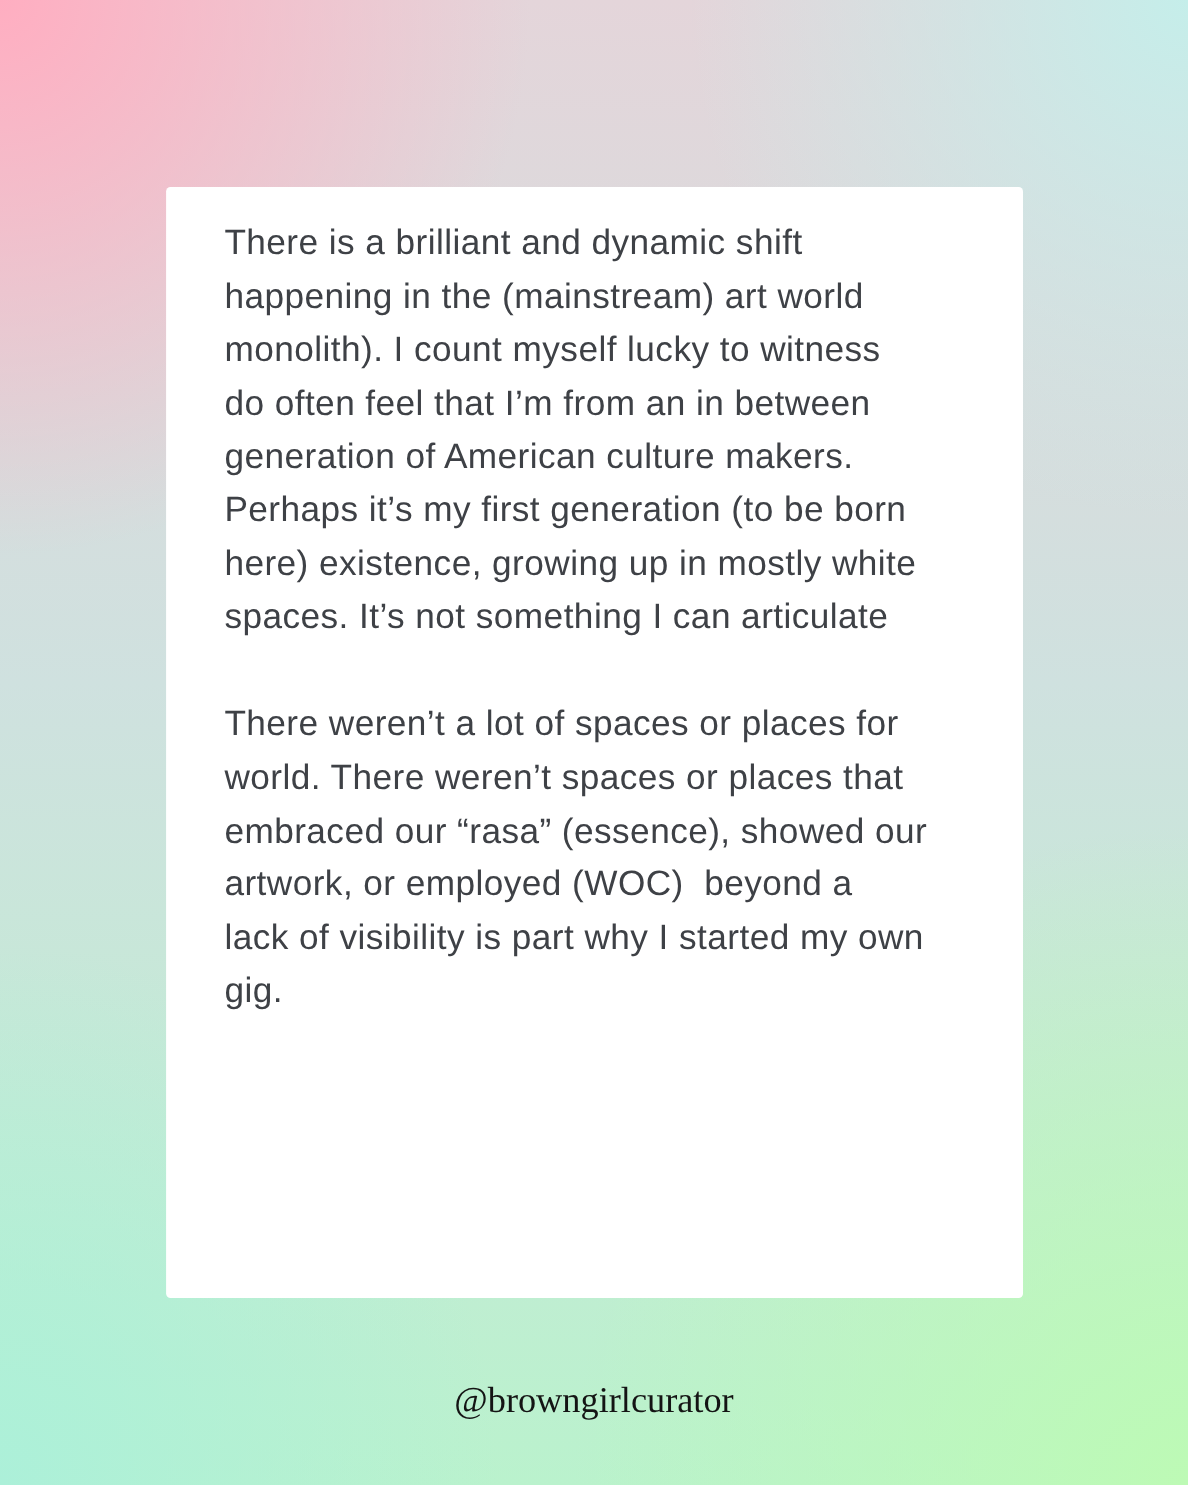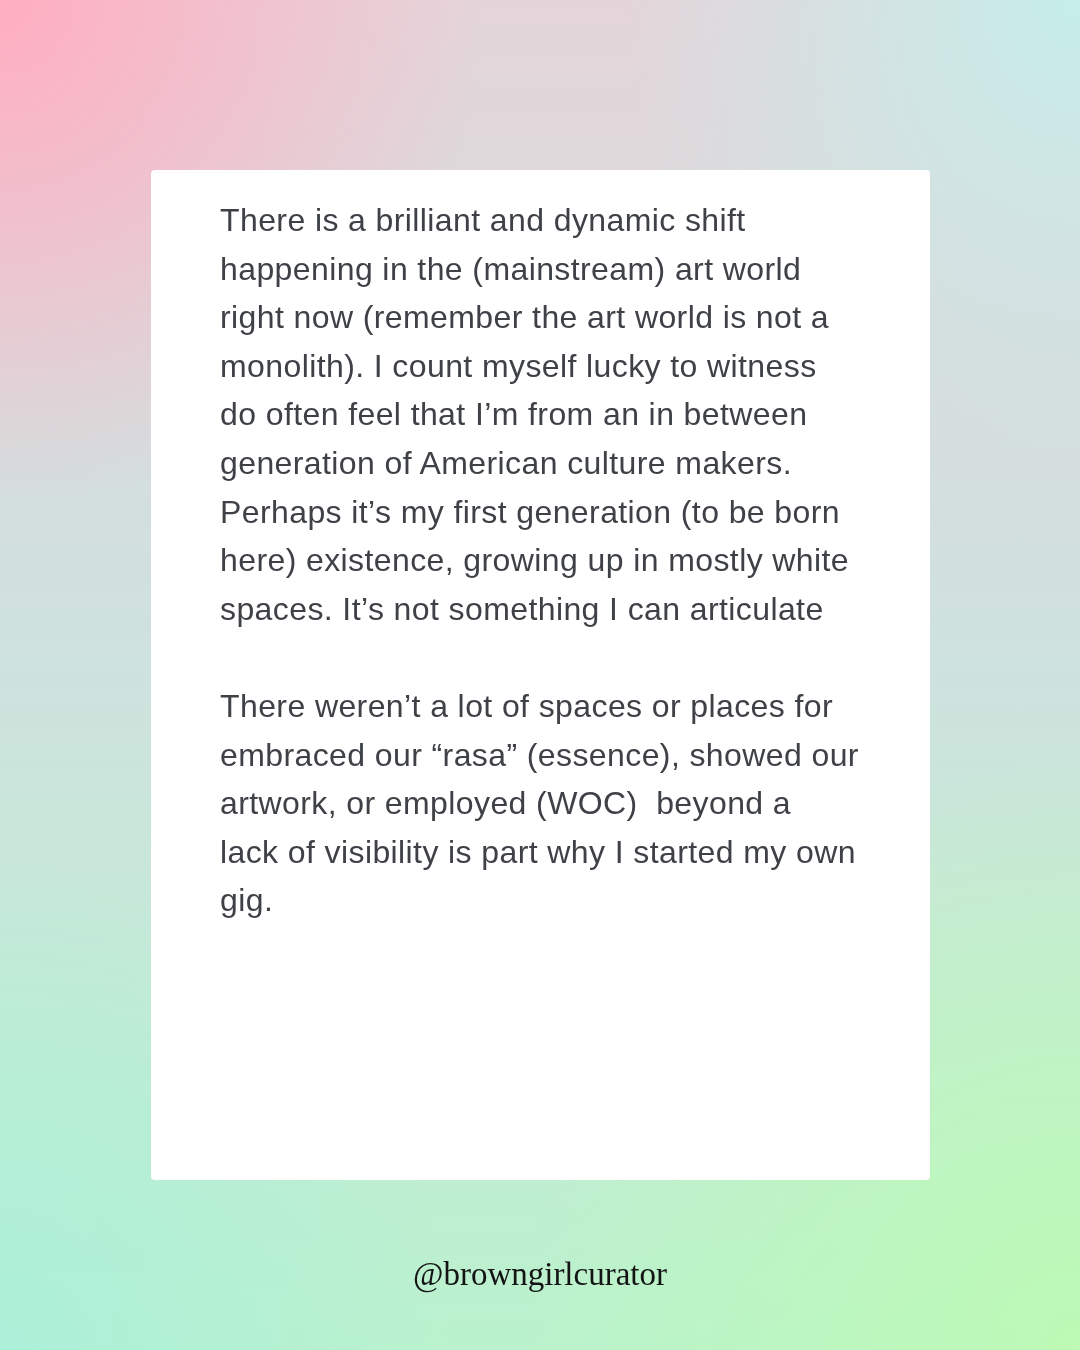--- a/index.html
+++ b/index.html
@@ -35,21 +35,20 @@
     box-sizing: border-box;
     padding: 26px 50px 0 53px;
   }
   .para {
     font-family: "Liberation Sans", sans-serif;
     font-size: 32px;
     line-height: 48.6px;
     font-weight: 400;
     color: #3e4146;
     letter-spacing: 0.4px;
-    margin-left: 16px;
   }
   .para .line {
     white-space: pre;
   }
   .para + .para {
     margin-top: 48.6px;
   }
   .handle {
     position: absolute;
     left: 0;
@@ -63,30 +62,30 @@
   }
 </style>
 </head>
 <body>
 
 <div class="poster">
   <div class="card">
     <div class="para">
         <div class="line">There is a brilliant and dynamic shift</div>
         <div class="line">happening in the (mainstream) art world</div>
-        <div class="line">right now (remember the art world is not a</div>
         <div class="line">monolith). I count myself lucky to witness</div>
         <div class="line">do often feel that I’m from an in between</div>
         <div class="line">generation of American culture makers.</div>
         <div class="line">Perhaps it’s my first generation (to be born</div>
         <div class="line">here) existence, growing up in mostly white</div>
         <div class="line">spaces. It’s not something I can articulate</div>
       </div>
     <div class="para">
         <div class="line">There weren’t a lot of spaces or places for</div>
+        <div class="line">world. There weren’t spaces or places that</div>
         <div class="line">embraced our “rasa” (essence), showed our</div>
         <div class="line">artwork, or employed (WOC)  beyond a</div>
         <div class="line">lack of visibility is part why I started my own</div>
         <div class="line">gig.</div>
       </div>
   </div>
   <div class="handle">@browngirlcurator</div>
 </div>
 
 </body></html>

